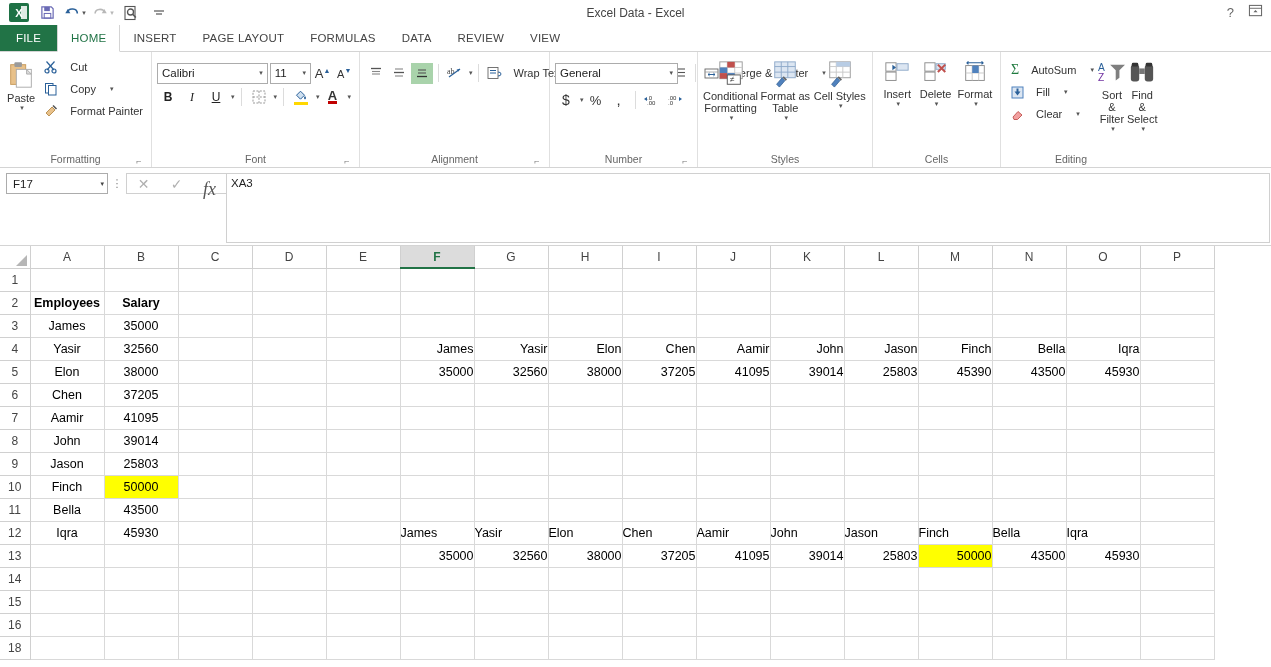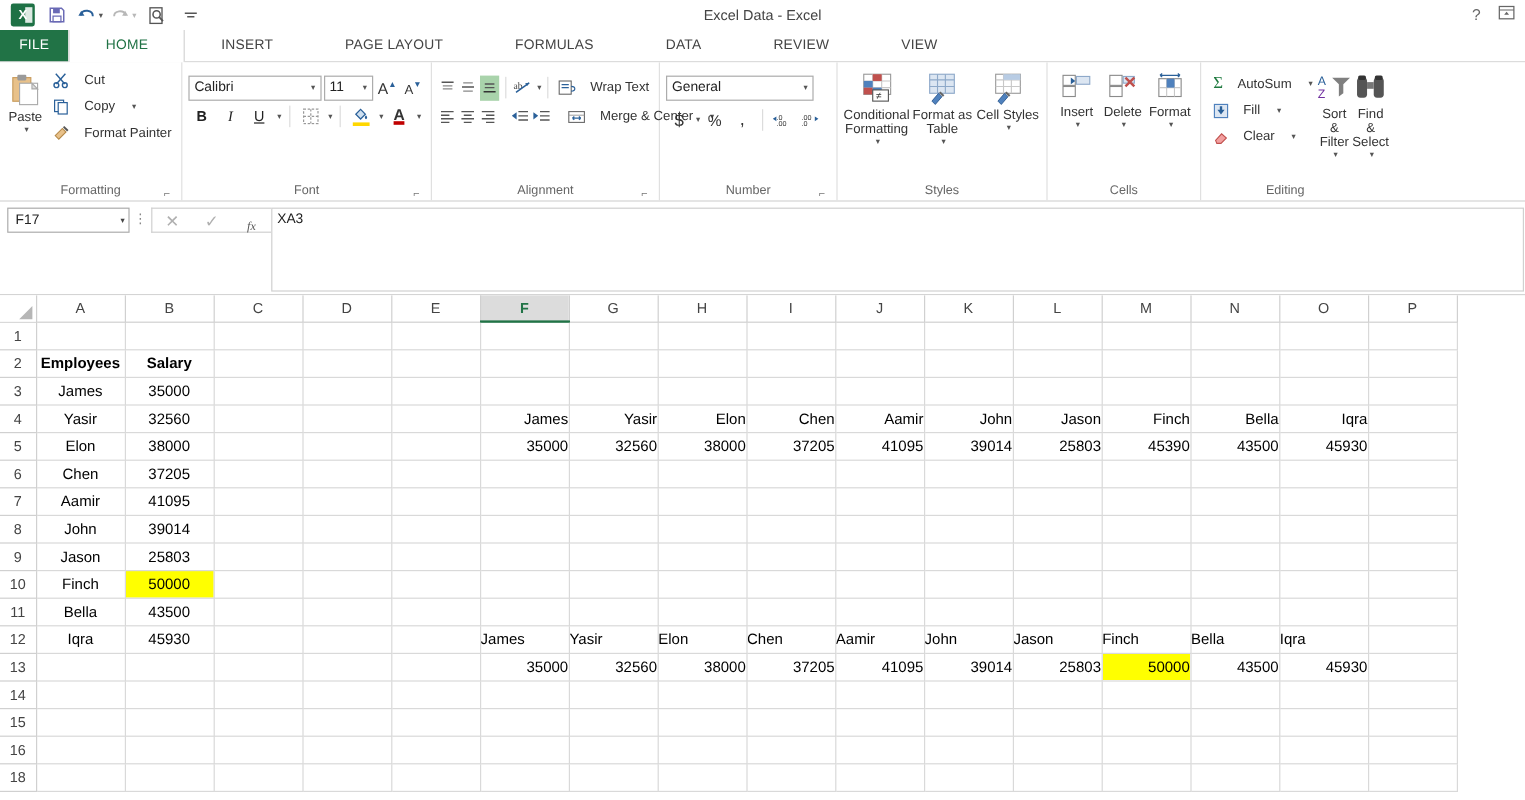--- a/index.html
+++ b/index.html
@@ -68,21 +68,21 @@
     font-size: 11.5px;
   }
   .tab-file {
     background: #217346;
     color: #ffffff;
     padding: 0 16px;
     display: flex; align-items: center;
     letter-spacing: .2px;
   }
   .tab {
-    padding: 0 30px;
+    padding: 0 13px;
     display: flex; align-items: center;
     color: #444444;
     letter-spacing: .2px;
   }
   .tab.active {
     color: #217346;
     background: #ffffff;
     border: 1px solid #d4d4d4;
     border-bottom: 1px solid #ffffff;
     margin-bottom: -1px;
@@ -201,21 +201,21 @@
   }
   .namebox .nv { flex:1; }
   .namebox .nd { font-size: 7px; color: #444; }
   .fb-dots { width: 18px; text-align:center; color:#888; font-size:11px; line-height:21px;}
   .fb-btns {
     height: 21px; border: 1px solid #d0d0d0; border-right:none;
     display:flex; align-items:center;
     background:#fff;
   }
   .fb-btn { width:33px; text-align:center; font-size:14px; color:#b0b0b0; }
-  .fb-btn.fx { color:#555; font-style: italic; font-family:"Liberation Serif",serif; font-size:10px;margin-top:12px;}
+  .fb-btn.fx { color:#555; font-style: italic; font-family:"Liberation Serif",serif; font-size:18px;margin-top:12px;}
   .fb-input {
     flex: 1;
     min-height: 70px;
     border: 1px solid #d0d0d0;
     background: #fff;
     font-size: 11.5px;
     color: #222;
     padding: 3px 4px;
     margin-right: 1px;
   }
@@ -480,21 +480,21 @@
         <span class="caret">▾</span>
       </div>
     </div>
     <div class="group-label">
       <span>Font</span>
       <span class="dlg-launcher">⌐</span>
     </div>
   </div>
 
   <div class="group g-align">
-    <div class="group-body" style="flex-direction:column; padding-top:5px">
+    <div class="group-body" style="flex-direction:row; padding-top:5px">
       <div class="al-row">
         <div class="al-btn">
           <svg width="16" height="14" viewBox="0 0 16 14">
               <line x1="3" y1="2.5" x2="13" y2="2.5" stroke="#555" stroke-width="1.3"></line>
               <line x1="4" y1="5.5" x2="12" y2="5.5" stroke="#888" stroke-width="1.1"></line>
               <line x1="4" y1="8" x2="12" y2="8" stroke="#888" stroke-width="1.1"></line>
             </svg>
         </div>
         <div class="al-btn">
           <svg width="16" height="14" viewBox="0 0 16 14">

